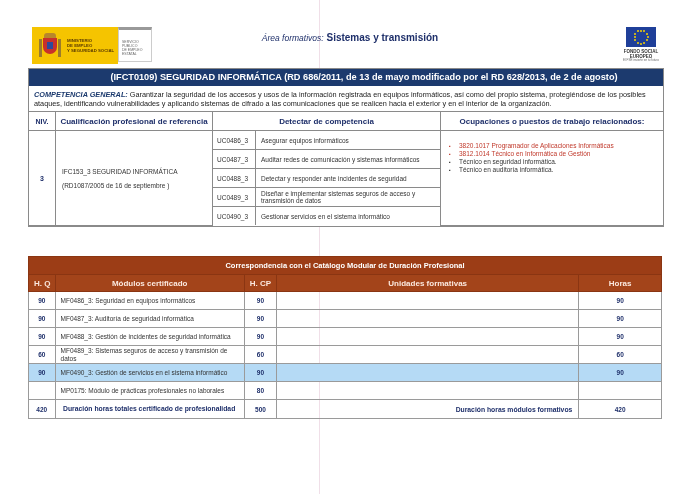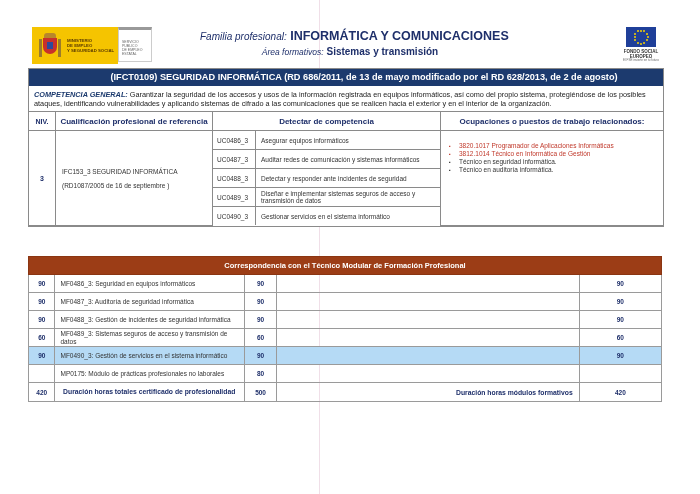--- a/index.html
+++ b/index.html
@@ -97,24 +97,20 @@
       <div>Y SEGURIDAD SOCIAL</div>
     </div>
   </div>
   <div class="logo-white">
     <div>SERVICIO PÚBLICO</div>
     <div>DE EMPLEO ESTATAL</div>
   </div>
 </div>
 
 <div class="header-center">
-  <div class="h-line1">
-    <span class="it">Familia profesional:</span>
-    <span class="bold">INFORMÁTICA Y COMUNICACIONES</span>
-  </div>
   <div class="h-line2">
     <span class="it">Área formativos:</span>
     <span class="bold">Sistemas y transmisión</span>
   </div>
 </div>
 
 <div class="eu-logo">
   <div class="eu-flag" id="euflag">
       <div class="star" style="left: 20.5px; top: 9px;"></div>
       <div class="star" style="left: 19.6292px; top: 12.25px;"></div>
@@ -180,21 +176,28 @@
       <td class="uc-desc">Gestionar servicios en el sistema informático</td>
     </tr>
   </tbody>
     </table>
 </div>
 
 <div class="corr">
   <table class="t2">
     <tbody>
         <tr class="band">
-      <td colspan="5">Correspondencia con el Técnico Modular de Formación Profesional</td>
+      <td colspan="5">Correspondencia con el Catálogo Modular de Duración Profesional</td>
+    </tr>
+    <tr class="hdr">
+      <td class="left">H. Q</td>
+      <td>Módulos certificado</td>
+      <td>H. CP</td>
+      <td>Unidades formativas</td>
+      <td>Horas</td>
     </tr>
     <tr class="row">
       <td class="hq">90</td>
       <td class="mod">MF0486_3: Seguridad en equipos informáticos</td>
       <td class="hcp">90</td>
       <td class="uf"></td>
       <td class="horas">90</td>
     </tr>
     <tr class="row">
       <td class="hq">90</td>

